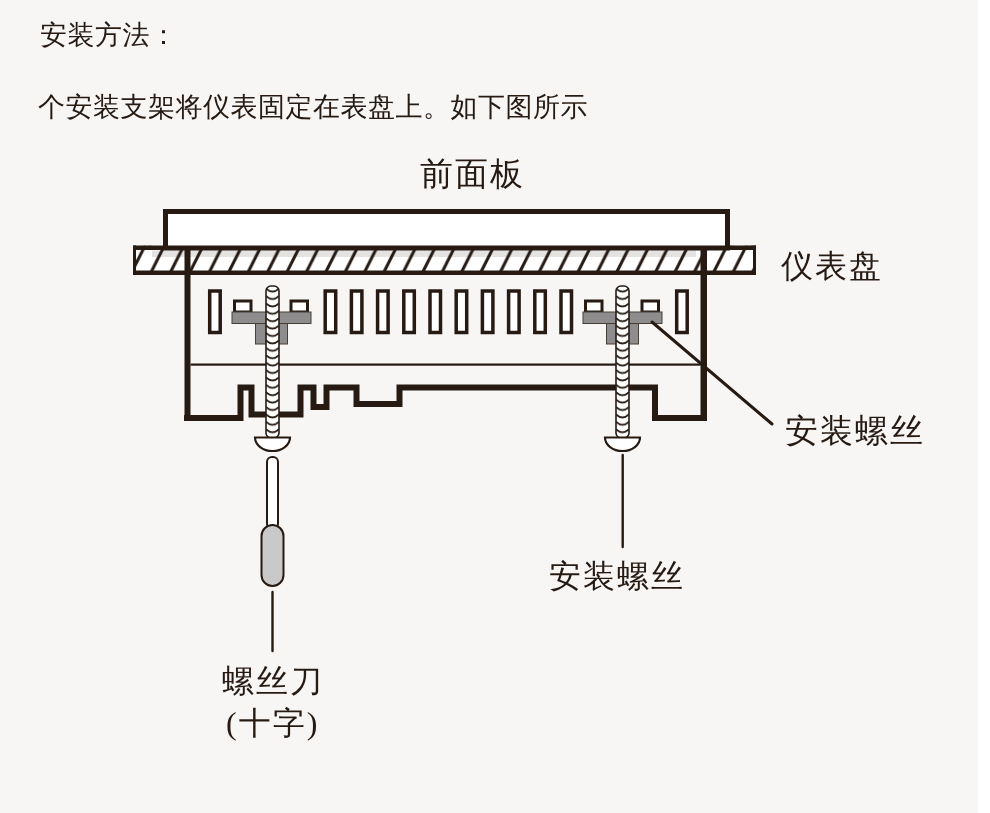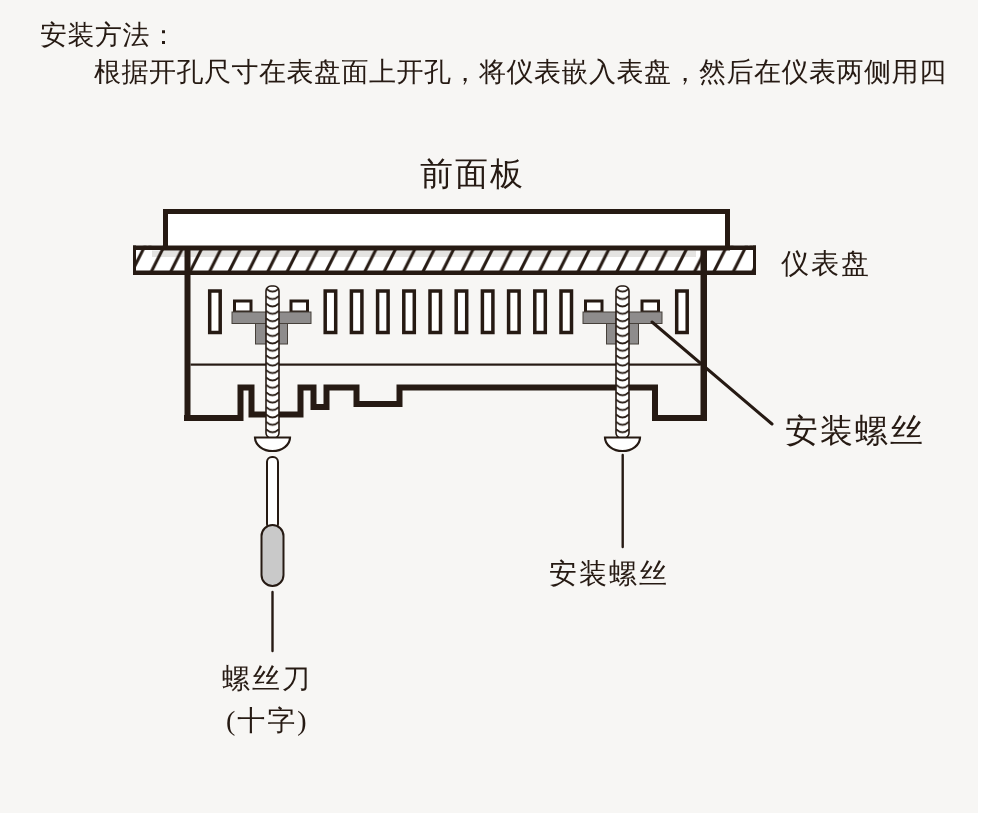--- a/index.html
+++ b/index.html
@@ -5,30 +5,30 @@
   html,body{margin:0;padding:0;}
   .page{
     position:relative;
     width:978px;height:813px;
     background:#f7f6f4;
     color:#261a13;
     font-family:"Liberation Serif","DejaVu Serif",serif;
     overflow:hidden;
   }
   .txt{position:absolute;white-space:nowrap;font-size:27px;letter-spacing:0.5px;}
-  .dlabel{position:absolute;white-space:nowrap;font-size:28px;letter-spacing:2px;}
+  .dlabel{position:absolute;white-space:nowrap;font-size:32px;letter-spacing:2px;}
   .diagram-svg{position:absolute;left:0;top:0;width:990px;height:813px;}
 </style>
 </head>
 <body>
 
 <div class="page">
 
   <div class="txt" style="left:40px;top:17px;">安装方法：</div>
-  <div class="txt" style="left:94px;top:54px;">根据开孔尺寸在表盘面上开孔，将仪表嵌入表盘，然后在仪表两侧用四</div>
+  <div class="txt" style="left:38px;top:89px;">个安装支架将仪表固定在表盘上。如下图所示</div>
 
   <svg class="diagram-svg" viewBox="0 0 990 813">
     <defs>
       <pattern id="hatch" patternUnits="userSpaceOnUse" x="133" y="245.5" width="19.4" height="29.5">
         <path d="M -24.4,34 L -5,-4.5 M -5,34 L 14.4,-4.5 M 14.4,34 L 33.8,-4.5" stroke="#261a13" stroke-width="3" fill="none"></path>
       </pattern>
       <pattern id="threadL" patternUnits="userSpaceOnUse" x="266" y="287.5" width="13" height="7.4">
         <path d="M 0,1.2 Q 6.5,7.2 13,1.2" stroke="#261a13" stroke-width="1.7" fill="none"></path>
       </pattern>
       <pattern id="threadR" patternUnits="userSpaceOnUse" x="616" y="287.5" width="13" height="7.4">

